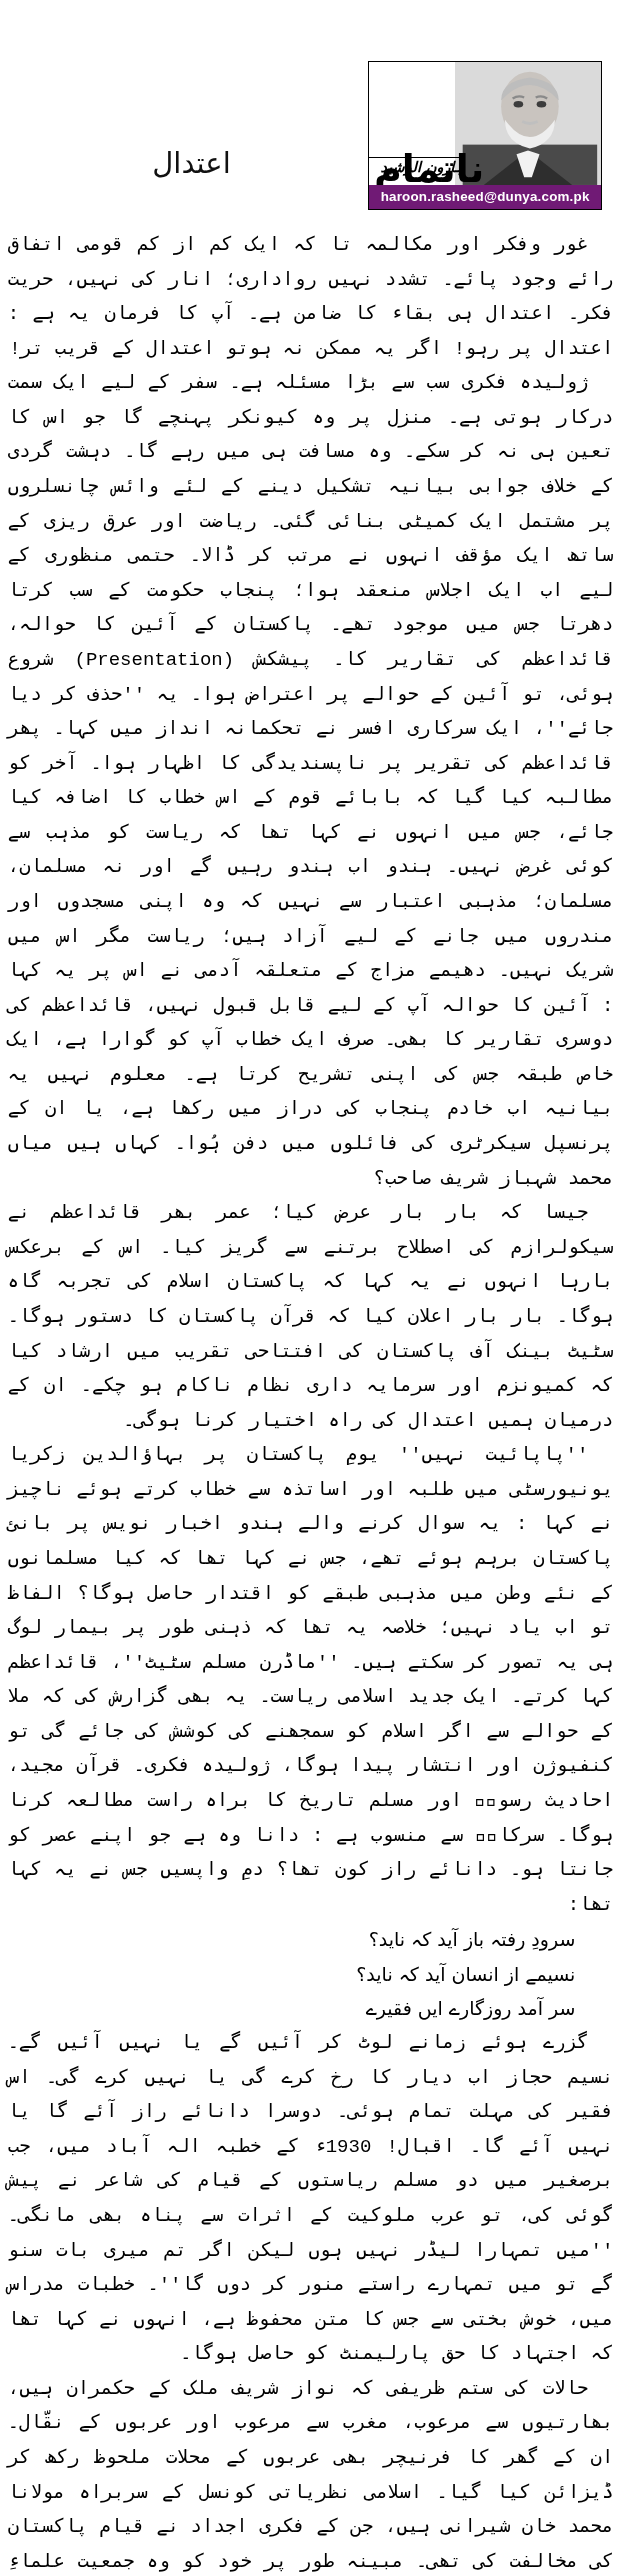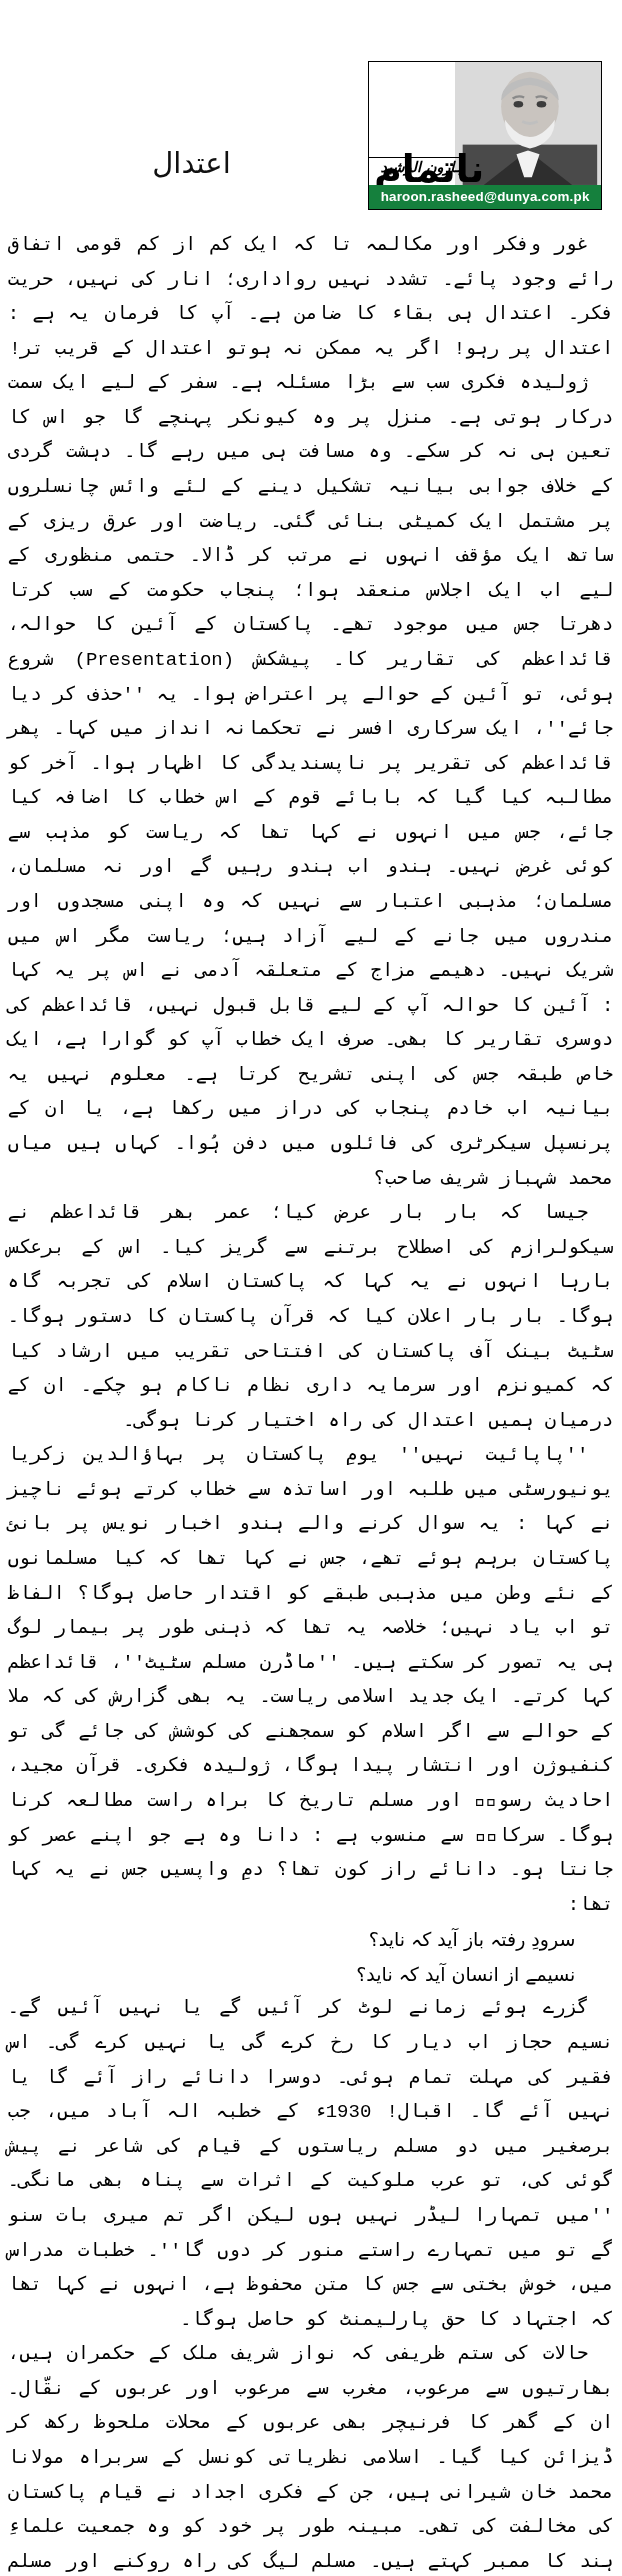--- a/index.html
+++ b/index.html
@@ -23,21 +23,21 @@
     position:absolute;left:4.8px;bottom:-5.7px;z-index:3;
     font-size:38px;font-weight:900;direction:rtl;letter-spacing:-1px;color:#000;
   }
   .logo-rule{position:absolute;left:0;top:95px;width:92px;border-top:1.9px solid #000;z-index:2;}
   .signature{
     position:absolute;left:11.5px;top:97px;z-index:3;
     font-size:14.4px;font-style:italic;font-weight:600;direction:rtl;color:#000;
   }
   .portrait{position:absolute;right:0;top:0;z-index:1;}
   .email-bar{
-    background:#15803d;color:#fff;text-align:center;
+    background:#701a75;color:#fff;text-align:center;
     font-family:"Liberation Sans",sans-serif;font-weight:bold;font-size:13.4px;
     padding:3.8px 0 4.8px 0;letter-spacing:0.2px;
   }
 
   
   .article-body{
     direction:rtl;unicode-bidi:embed;
     margin:0 9.6px 0 7.7px;
     font-size:19px;line-height:1.82;
     text-align:justify;
@@ -83,19 +83,20 @@
 
 <div class="article-body">
   <p>غور وفکر اور مکالمہ تا کہ ایک کم از کم قومی اتفاق رائے وجود پائے۔ تشدد نہیں رواداری؛ انار کی نہیں، حریت فکر۔ اعتدال ہی بقاء کا ضامن ہے۔ آپ کا فرمان یہ ہے : اعتدال پر رہو! اگر یہ ممکن نہ ہوتو اعتدال کے قریب تر!</p>
   <p>ژولیدہ فکری سب سے بڑا مسئلہ ہے۔ سفر کے لیے ایک سمت درکار ہوتی ہے۔ منزل پر وہ کیونکر پہنچے گا جو اس کا تعین ہی نہ کر سکے۔ وہ مسافت ہی میں رہے گا۔ دہشت گردی کے خلاف جوابی بیانیہ تشکیل دینے کے لئے وائس چانسلروں پر مشتمل ایک کمیٹی بنائی گئی۔ ریاضت اور عرق ریزی کے ساتھ ایک مؤقف انہوں نے مرتب کر ڈالا۔ حتمی منظوری کے لیے اب ایک اجلاس منعقد ہوا؛ پنجاب حکومت کے سب کرتا دھرتا جس میں موجود تھے۔ پاکستان کے آئین کا حوالہ، قائداعظم کی تقاریر کا۔ پیشکش (Presentation) شروع ہوئی، تو آئین کے حوالے پر اعتراض ہوا۔ یہ ''حذف کر دیا جائے''، ایک سرکاری افسر نے تحکمانہ انداز میں کہا۔ پھر قائداعظم کی تقریر پر ناپسندیدگی کا اظہار ہوا۔ آخر کو مطالبہ کیا گیا کہ بابائے قوم کے اس خطاب کا اضافہ کیا جائے، جس میں انہوں نے کہا تھا کہ ریاست کو مذہب سے کوئی غرض نہیں۔ ہندو اب ہندو رہیں گے اور نہ مسلمان، مسلمان؛ مذہبی اعتبار سے نہیں کہ وہ اپنی مسجدوں اور مندروں میں جانے کے لیے آزاد ہیں؛ ریاست مگر اس میں شریک نہیں۔ دھیمے مزاج کے متعلقہ آدمی نے اس پر یہ کہا : آئین کا حوالہ آپ کے لیے قابل قبول نہیں، قائداعظم کی دوسری تقاریر کا بھی۔ صرف ایک خطاب آپ کو گوارا ہے، ایک خاص طبقہ جس کی اپنی تشریح کرتا ہے۔ معلوم نہیں یہ بیانیہ اب خادم پنجاب کی دراز میں رکھا ہے، یا ان کے پرنسپل سیکرٹری کی فائلوں میں دفن ہُوا۔ کہاں ہیں میاں محمد شہباز شریف صاحب؟</p>
   <p>جیسا کہ بار بار عرض کیا؛ عمر بھر قائداعظم نے سیکولرازم کی اصطلاح برتنے سے گریز کیا۔ اس کے برعکس بارہا انہوں نے یہ کہا کہ پاکستان اسلام کی تجربہ گاہ ہوگا۔ بار بار اعلان کیا کہ قرآن پاکستان کا دستور ہوگا۔ سٹیٹ بینک آف پاکستان کی افتتاحی تقریب میں ارشاد کیا کہ کمیونزم اور سرمایہ داری نظام ناکام ہو چکے۔ ان کے درمیان ہمیں اعتدال کی راہ اختیار کرنا ہوگی۔</p>
   <p>''پاپائیت نہیں'' یومِ پاکستان پر بہاؤالدین زکریا یونیورسٹی میں طلبہ اور اساتذہ سے خطاب کرتے ہوئے ناچیز نے کہا : یہ سوال کرنے والے ہندو اخبار نویس پر بانئ پاکستان برہم ہوئے تھے، جس نے کہا تھا کہ کیا مسلمانوں کے نئے وطن میں مذہبی طبقے کو اقتدار حاصل ہوگا؟ الفاظ تو اب یاد نہیں؛ خلاصہ یہ تھا کہ ذہنی طور پر بیمار لوگ ہی یہ تصور کر سکتے ہیں۔ ''ماڈرن مسلم سٹیٹ''، قائداعظم کہا کرتے۔ ایک جدید اسلامی ریاست۔ یہ بھی گزارش کی کہ ملا کے حوالے سے اگر اسلام کو سمجھنے کی کوشش کی جائے گی تو کنفیوژن اور انتشار پیدا ہوگا، ژولیدہ فکری۔ قرآن مجید، احادیث رسولؐ اور مسلم تاریخ کا براہ راست مطالعہ کرنا ہوگا۔ سرکارؐ سے منسوب ہے : دانا وہ ہے جو اپنے عصر کو جانتا ہو۔ دانائے راز کون تھا؟ دمِ واپسیں جس نے یہ کہا تھا:</p>
 
   <div class="verse-block">
     <div>سرودِ رفتہ باز آید کہ ناید؟</div>
     <div>نسیمے از انسان آید کہ ناید؟</div>
+    <div>سر آمد روزگارے ایں فقیرے</div>
   </div>
 
   <p>گزرے ہوئے زمانے لوٹ کر آئیں گے یا نہیں آئیں گے۔ نسیم حجاز اب دیار کا رخ کرے گی یا نہیں کرے گی۔ اس فقیر کی مہلت تمام ہوئی۔ دوسرا دانائے راز آئے گا یا نہیں آئے گا۔ اقبال! 1930ء کے خطبہ الہ آباد میں، جب برصغیر میں دو مسلم ریاستوں کے قیام کی شاعر نے پیش گوئی کی، تو عرب ملوکیت کے اثرات سے پناہ بھی مانگی۔ ''میں تمہارا لیڈر نہیں ہوں لیکن اگر تم میری بات سنو گے تو میں تمہارے راستے منور کر دوں گا''۔ خطبات مدراس میں، خوش بختی سے جس کا متن محفوظ ہے، انہوں نے کہا تھا کہ اجتہاد کا حق پارلیمنٹ کو حاصل ہوگا۔</p>
   <p>حالات کی ستم ظریفی کہ نواز شریف ملک کے حکمران ہیں، بھارتیوں سے مرعوب، مغرب سے مرعوب اور عربوں کے نقّال۔ ان کے گھر کا فرنیچر بھی عربوں کے محلات ملحوظ رکھ کر ڈیزائن کیا گیا۔ اسلامی نظریاتی کونسل کے سربراہ مولانا محمد خان شیرانی ہیں، جن کے فکری اجداد نے قیام پاکستان کی مخالفت کی تھی۔ مبینہ طور پر خود کو وہ جمعیت علماءِ ہند کا ممبر کہتے ہیں۔ مسلم لیگ کی راہ روکنے اور مسلم برصغیر میں انتشار پیدا کرنے کے لیے، ابوالکلام نے جس کا تصور پیش کیا تھا۔ کانگرس کی حلیف ایک جماعت؛ جو اپنی متوازی پارٹی احرار کو بھی لے ڈوبی۔ اس کے بانی چوہدری افضل حق نے وصیت کی تھی کہ پاکستان کی مخالفت نہ کی جائے۔ سید عطاء اللہ شاہ بخاری ظریف منش تھے مگر مولانا حسین احمد مدنی اور ابوالکلام آزاد کو اوتار سمجھتے تھے۔ بے پناہ خطیب؛ استعمار کے باغی مگر ایک سادہ لوح انسان۔ ''میں سؤروں کا ایک ریوڑ چرانے کے لیے تیار ہوں جو فرنگی کی فصل برباد کر دے''۔ مذہبی مکتب فکر کی دلدل میں آدمی پھنس جائے تو رہائی کہاں نصیب۔ سفاک طالبان کے لیے محمد خان شیرانی نرم گوشہ رکھتے ہیں! ڈی این اے کو شہادت کے طور پر قبول نہیں کرتے۔ تحفظ حقوق نسواں بل پر ان کا اعتراض یہ نہیں کہ ہمارے مزاج کے مطابق نہیں۔ یہ نہیں کہ خواتین کے حقوق کی ضمانت نہیں دیتا؛ جن کی ایک قابل ذکر تعداد محتاج؛ لاچار اور مظلوم ہے۔ وہ اسے غیر اسلامی قرار دیتے ہیں اور یاللعجب! دلیل پیش کرنے کی ضرورت محسوس نہیں کرتے۔ اس میں اصلاح تجویز نہیں کرتے بلکہ دوسرے مولوی صاحبان کی مدد سے اسے منسوخ کرنے کا مطالبہ کرتے ہیں۔ حکومت کا دھڑن تختہ کرنے کی دھمکی دیتے ہیں۔ سبحان اللہ یہ ہے ماڈرن مسلم سٹیٹ۔</p>
 
 </div>
 
 
 </body></html>

